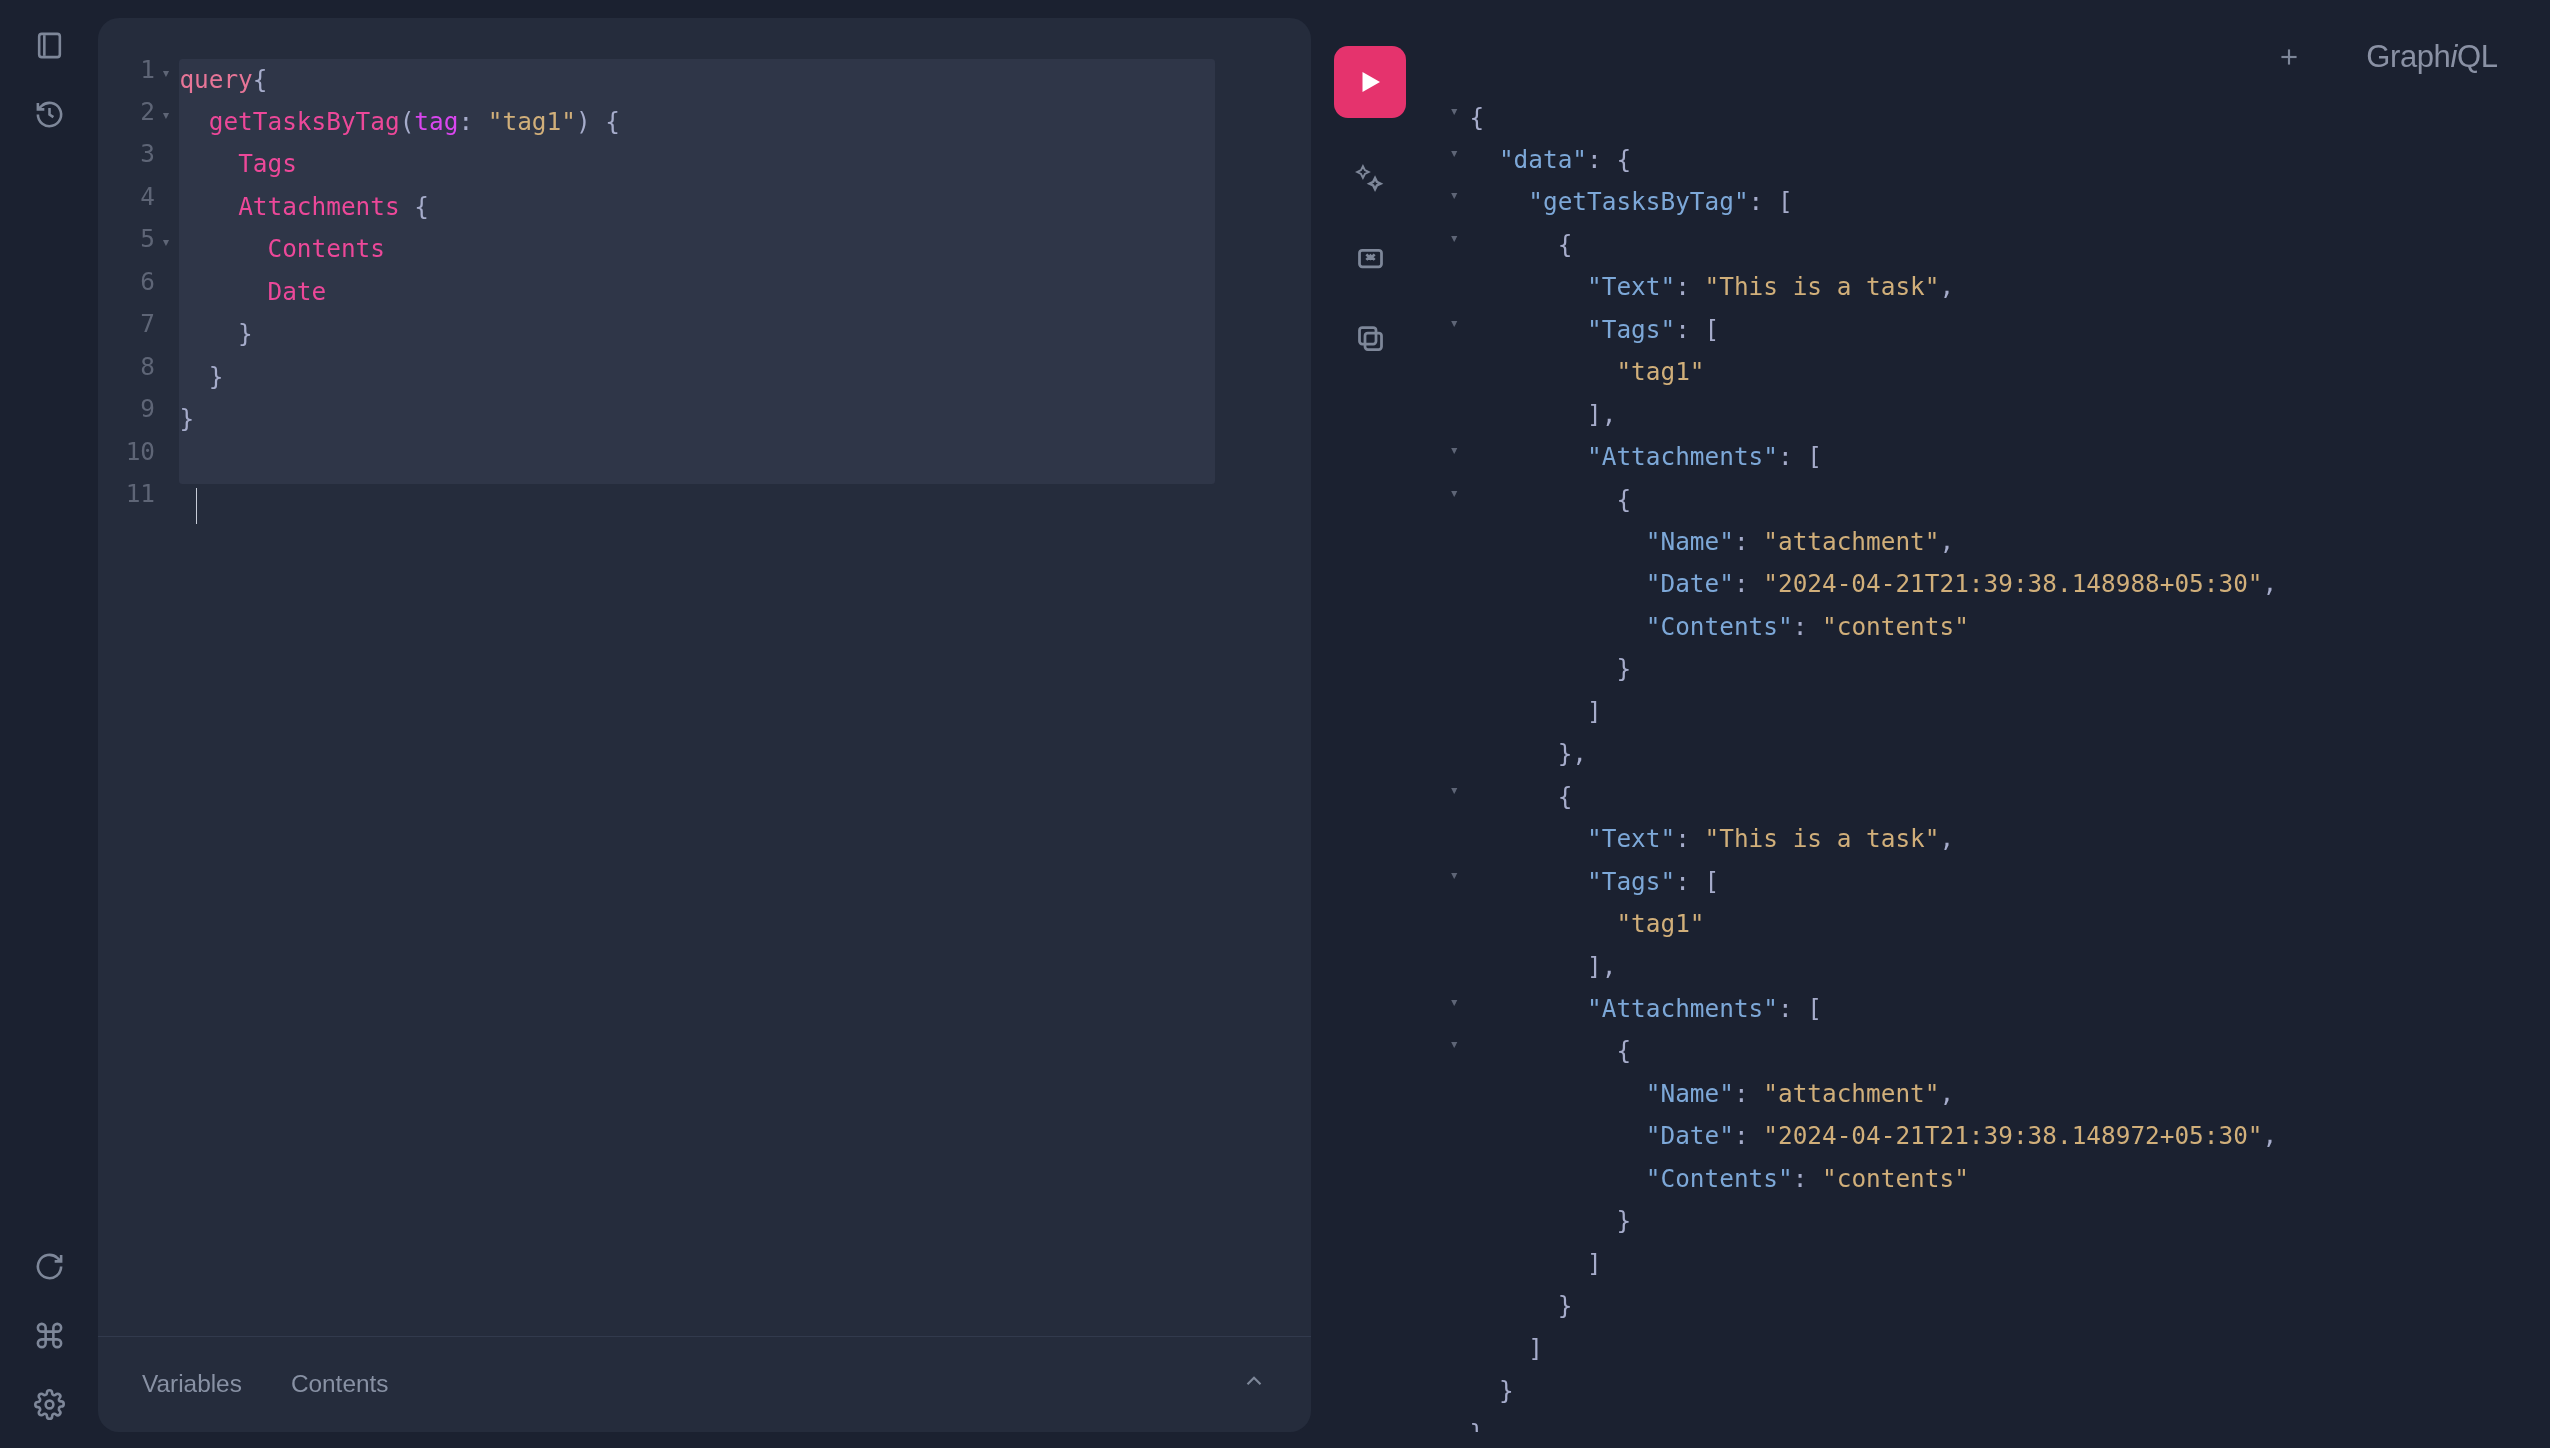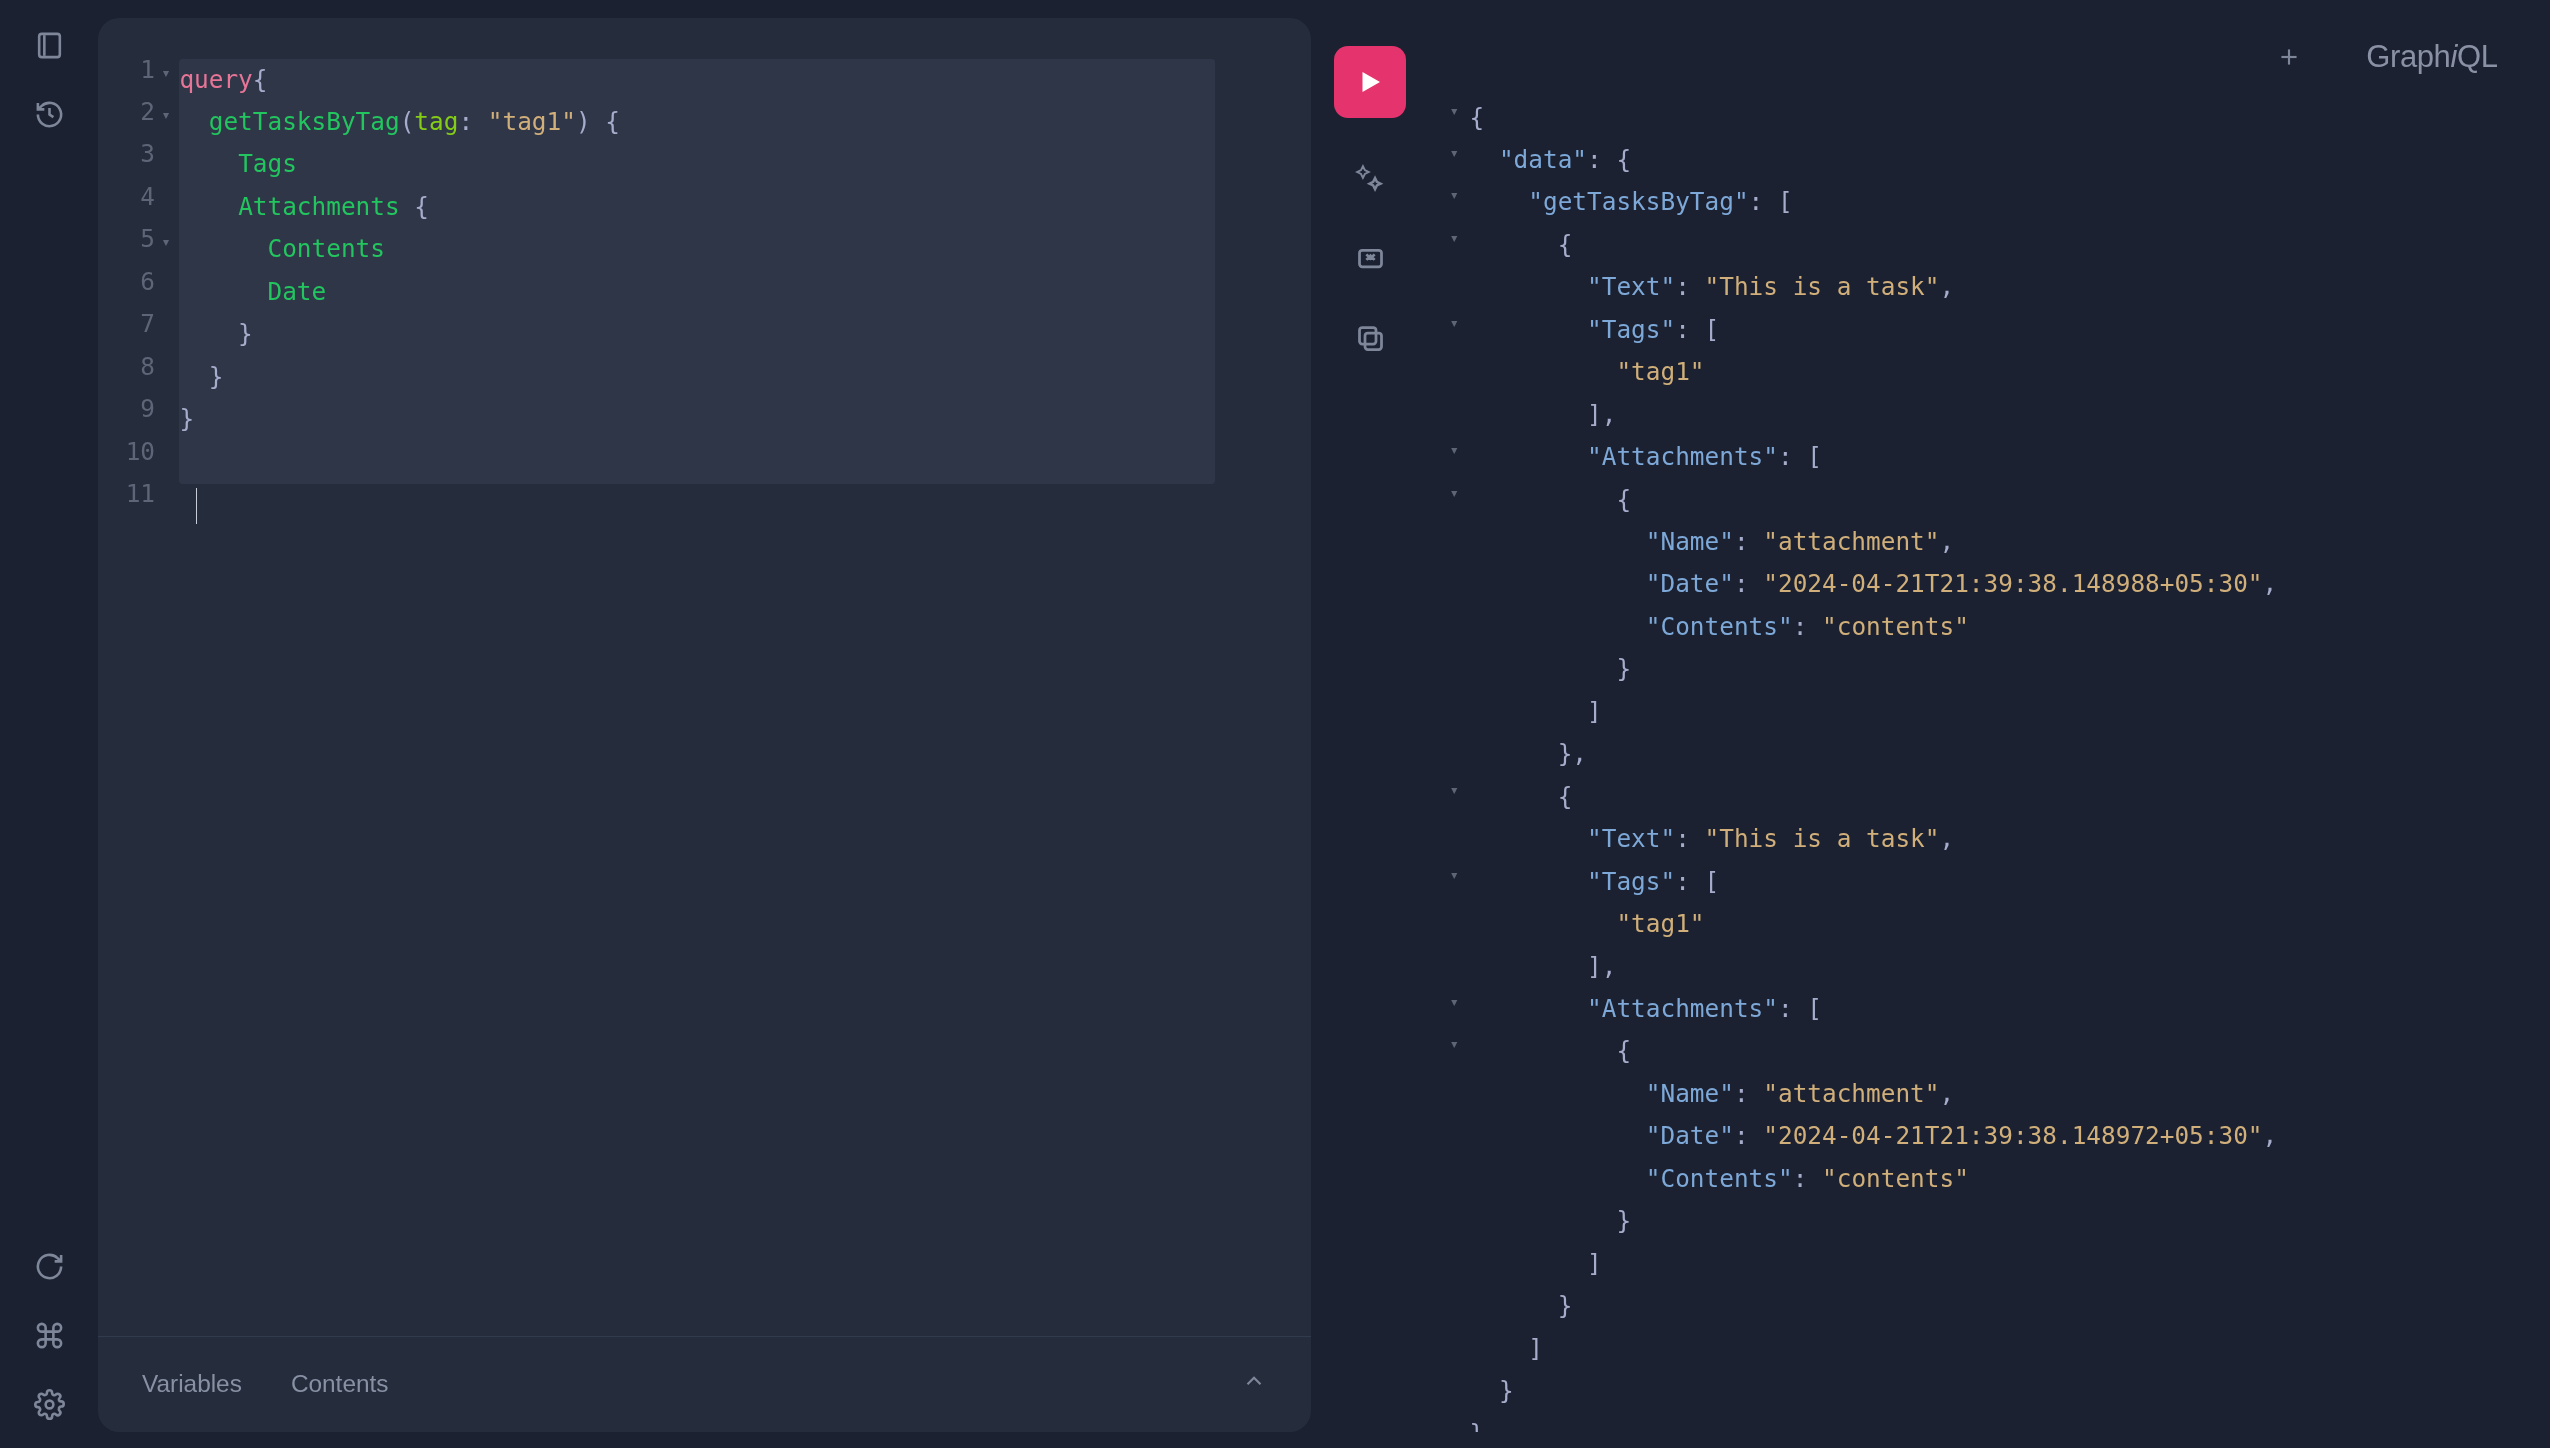--- a/index.html
+++ b/index.html
@@ -90,22 +90,22 @@
   }
   .code-lines { position: relative; }
   .code-line { white-space: pre; }
   .cursor {
     position: absolute;
     width: 1.7px;
     background: #c7ccd8;
   }
 
   .tok-kw   { color: #e77597; }
-  .tok-fld  { color: #22c55e; }
-  .tok-arg  { color: #84cc16; }
+  .tok-fld  { color: #ec4899; }
+  .tok-arg  { color: #d946ef; }
   .tok-str  { color: #d1af7a; }
   .tok-p    { color: #a6accb; }
   .tok-c    { color: #a6accb; }
 
   
   .bottom-bar {
     height: 96px;
     border-top: 0.9px solid #323a4d;
     display: flex;
     align-items: center;

